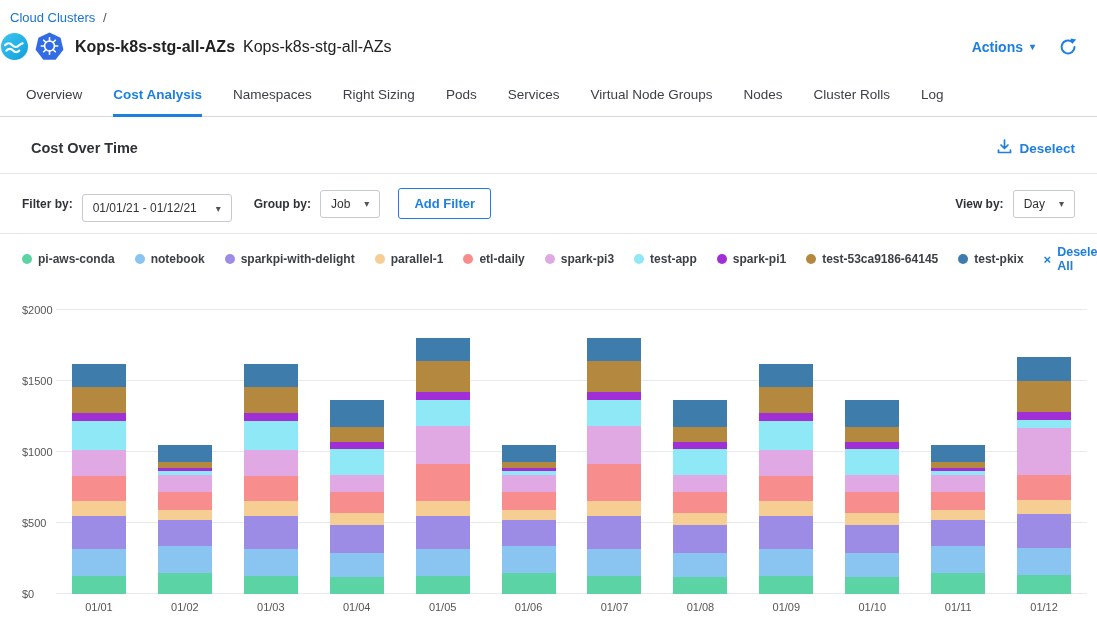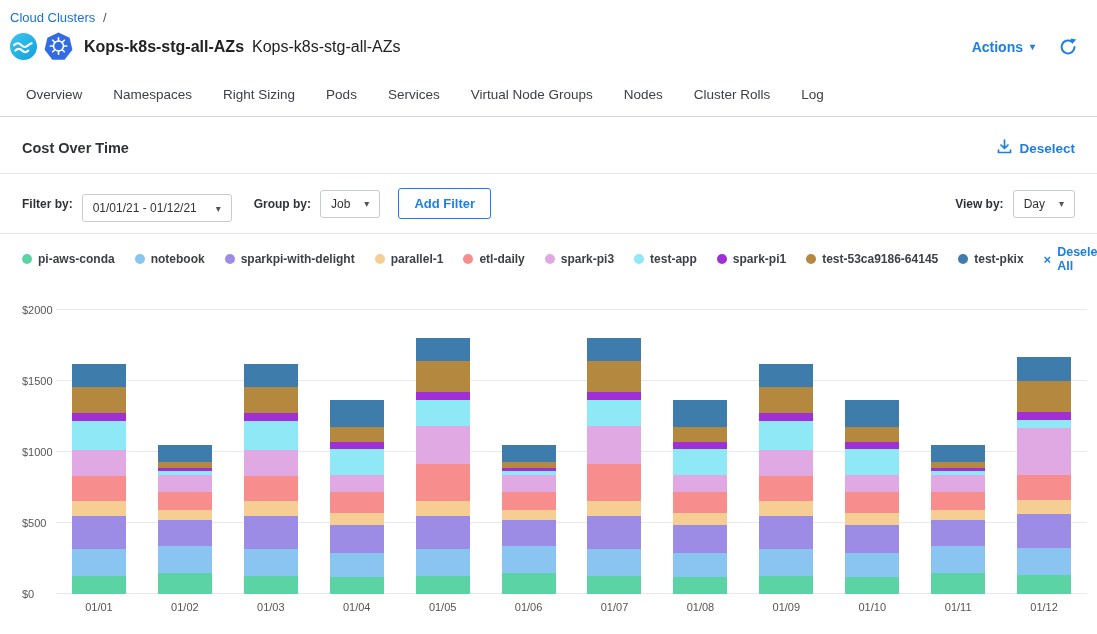--- a/index.html
+++ b/index.html
@@ -6,34 +6,34 @@
   html,body { width:1097px; height:634px; }
   body {
     font-family: "Liberation Sans", sans-serif;
     background:#fff; color:#333; overflow:hidden;
   }
   
   .breadcrumb-row { padding:10px 28px 0 10px; font-size:13px; }
   .breadcrumb-link { color:#1673d6; cursor:pointer; }
   .breadcrumb-sep { color:#555; margin-left:4px; }
   
-  .header-row { display:flex; align-items:center; padding:7px 20px 0 10px; }
+  .header-row { display:flex; align-items:center; padding:7px 20px 0 1px; }
   .logo { display:inline-flex; margin-right:7px; }
   .title-bold { font-weight:bold; font-size:16px; color:#222; margin:0 8px 0 4px; }
   .title-reg { font-size:16px; color:#222; }
   .header-right { margin-left:auto; display:flex; align-items:center; gap:24px; }
   .actions-button { color:#1e7fe0; font-size:14px; font-weight:bold; cursor:pointer; display:flex; align-items:center; gap:7px; }
   .caret { font-size:10px; color:inherit; }
   .refresh-button { cursor:pointer; display:inline-flex; }
   
   .tabbar { display:flex; gap:31px; padding-left:26px; margin-top:16px; border-bottom:1px solid #d9d9d9; }
   .tab { font-size:13.5px; color:#3d4046; padding:10px 0 12px; cursor:pointer; border-bottom:3px solid transparent; margin-bottom:-1px; white-space:nowrap; }
   .tab.active { color:#1e7fe0; font-weight:600; border-bottom-color:#1e7fe0; }
   
-  .section-row { display:flex; justify-content:space-between; align-items:center; padding:22px 22px 16px 22px; }
+  .section-row { display:flex; justify-content:space-between; align-items:center; padding:22px 22px 16px 22px;margin-left:9px; }
   .section-title { font-weight:bold; font-size:14.5px; color:#2f3338; }
   .download-link { color:#1e7fe0; font-size:13.5px; font-weight:bold; cursor:pointer; display:flex; align-items:center; gap:7px; }
   .divider { border-top:1px solid #e5e6e8; }
   
   .filter-row { display:flex; align-items:center; padding:11px 22px; font-size:12px; }
   .flabel { font-weight:bold; color:#2f3338; margin-right:9px; white-space:nowrap; }
   .select { border:1px solid #c6cad1; border-radius:3px; background:#fff; padding:6px 10px; display:flex; align-items:center; gap:14px; cursor:pointer; color:#333; font-size:12px; white-space:nowrap; }
   .select .caret { color:#555; }
   .date-select { min-width:150px; justify-content:space-between;margin-top:9px; }
   .group-label { margin-left:22px; }
@@ -110,20 +110,21 @@
         <svg width="18" height="18" viewBox="0 0 18 18">
           <path d="M15.5 9 A6.5 6.5 0 1 1 12.6 3.6" stroke="#1e7fe0" stroke-width="2" fill="none" stroke-linecap="round"></path>
           <polygon points="11.4,0.6 17.2,1.6 13.2,6" fill="#1e7fe0"></polygon>
         </svg>
       </span>
     </div>
   </div>
 
   <div class="tabbar" id="tabbar">
       <div class="tab">Overview</div>
+      <div class="tab active">Cost Analysis</div>
       <div class="tab">Namespaces</div>
       <div class="tab">Right Sizing</div>
       <div class="tab">Pods</div>
       <div class="tab">Services</div>
       <div class="tab">Virtual Node Groups</div>
       <div class="tab">Nodes</div>
       <div class="tab">Cluster Rolls</div>
       <div class="tab">Log</div>
     </div>
 

